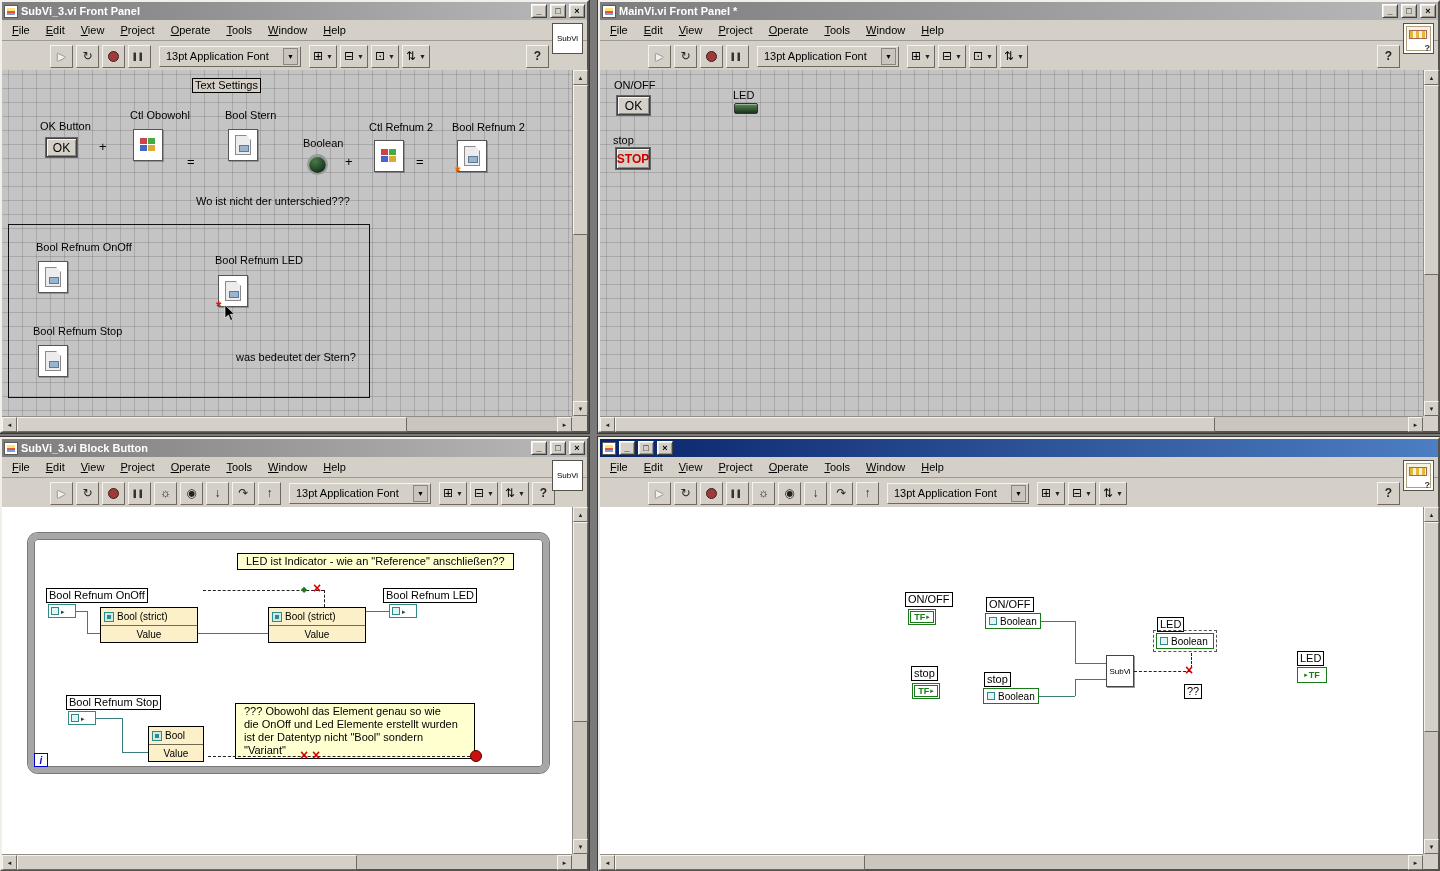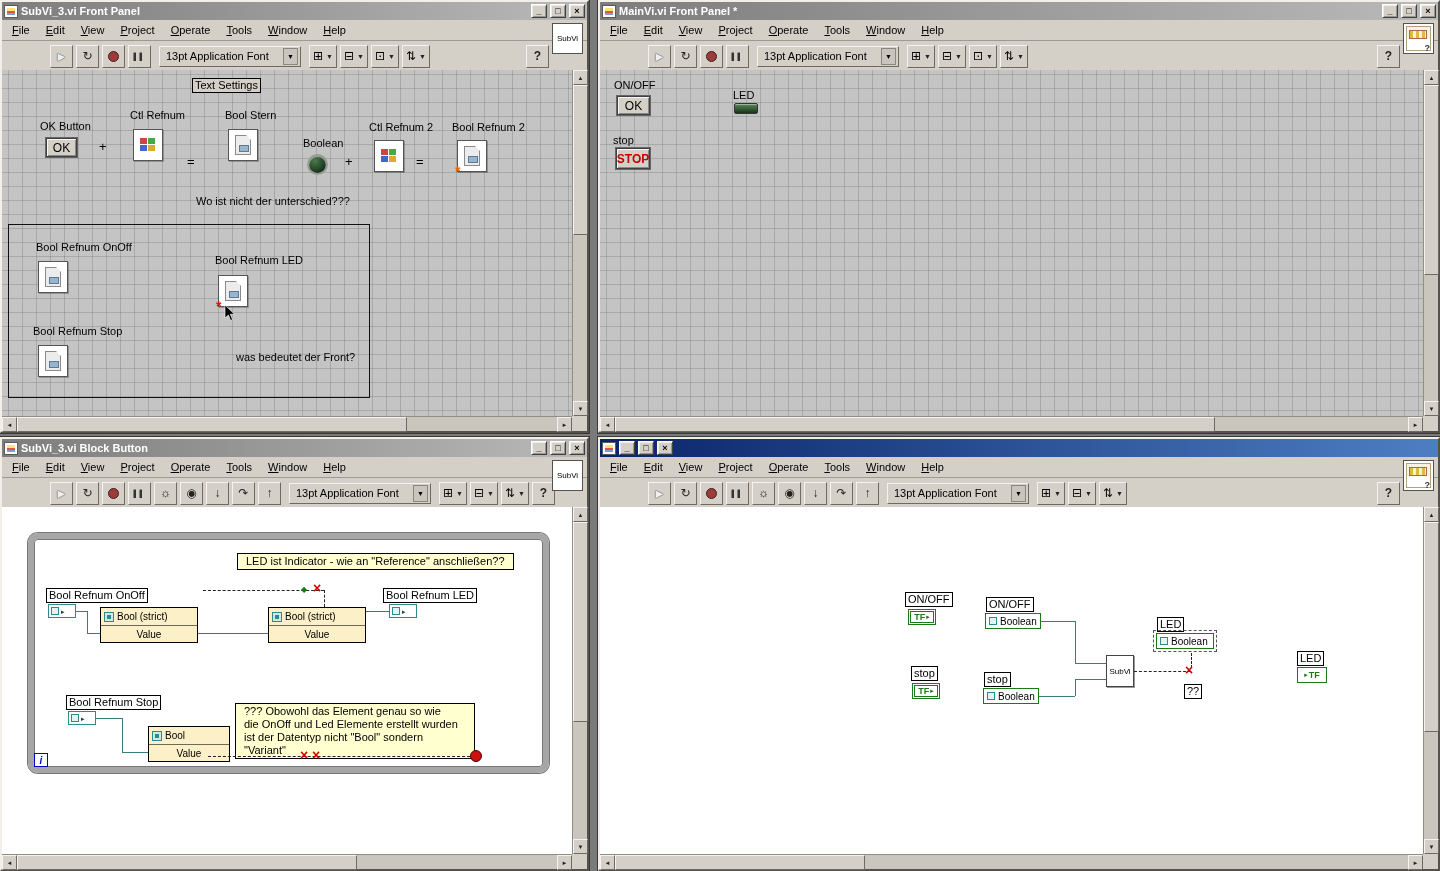--- a/index.html
+++ b/index.html
@@ -170,21 +170,21 @@
   </div>
   <div class="corner-icon">
       <span>SubVi</span>
     </div>
   <div class="content">
     <div class="canvas fp-canvas">
       <div class="boxed-label fp-box-label" style="left:190px;top:8px">Text Settings</div>
       <div class="lv-label" style="left:38px;top:50px">OK Button</div>
       <div class="lv-btn" style="left:44px;top:68px;width:31px;height:19px">OK</div>
       <div class="lv-label op" style="left:97px;top:69px">+</div>
-      <div class="lv-label" style="left:128px;top:39px">Ctl Refnum</div>
+      <div class="lv-label" style="left:128px;top:39px">Ctl Obowohl</div>
       <div class="refnum" style="left:131px;top:59px">
         <span class="mini-grid">
             <i class="c1"></i>
             <i class="c2"></i>
             <i class="c3"></i>
             <i class="c4"></i>
           </span>
       </div>
       <div class="lv-label op" style="left:185px;top:84px">=</div>
       <div class="lv-label" style="left:223px;top:39px">Bool Stern</div>
@@ -230,21 +230,21 @@
       </div>
       <svg class="cursor-arrow" style="left:221px;top:234px" width="13" height="18">
         <path d="M2,1 L2,14 L5.4,11 L7.6,16.5 L9.6,15.5 L7.3,10.3 L11.5,10.3 Z" fill="#000" stroke="#fff" stroke-width="0.6"></path>
       </svg>
       <div class="lv-label" style="left:31px;top:255px">Bool Refnum Stop</div>
       <div class="refnum" style="left:36px;top:275px">
         <span class="doc">
             <i class="doc-pic"></i>
           </span>
       </div>
-      <div class="lv-label" style="left:234px;top:281px">was bedeutet der Front?</div>
+      <div class="lv-label" style="left:234px;top:281px">was bedeutet der Stern?</div>
     </div>
     <div class="vscroll">
       <div class="sb" style="top:0">
           <span>▲</span>
         </div>
       <div class="thumb-v" style="top:15px;height:150px"></div>
       <div class="sb" style="bottom:0">
           <span>▼</span>
         </div>
     </div>
@@ -465,21 +465,21 @@
       </div>
 
       <div class="boxed-label" style="left:64px;top:188px">Bool Refnum Stop</div>
       <div class="ref-term" style="left:66px;top:204px">
         <span class="rt-doc"></span>
         <span class="rt-arrow">▸</span>
       </div>
       <div class="wire wh" style="left:94px;top:211px;width:27px"></div>
       <div class="wire wv" style="left:120px;top:211px;height:35px"></div>
       <div class="wire wh" style="left:120px;top:245px;width:27px"></div>
-      <div class="prop-node" style="left:146px;top:219px;width:82px">
+      <div class="prop-node" style="left:146px;top:219px;width:56px">
         <div class="prop-header">
           <span class="prop-glyph"></span>
           <span>Bool</span>
         </div>
         <div class="prop-row">Value</div>
       </div>
 
       <div class="comment" style="left:233px;top:196px;width:222px">??? Obowohl das Element genau so wie
 die OnOff und Led Elemente erstellt wurden
 ist der Datentyp nicht "Bool" sondern "Variant"</div>

